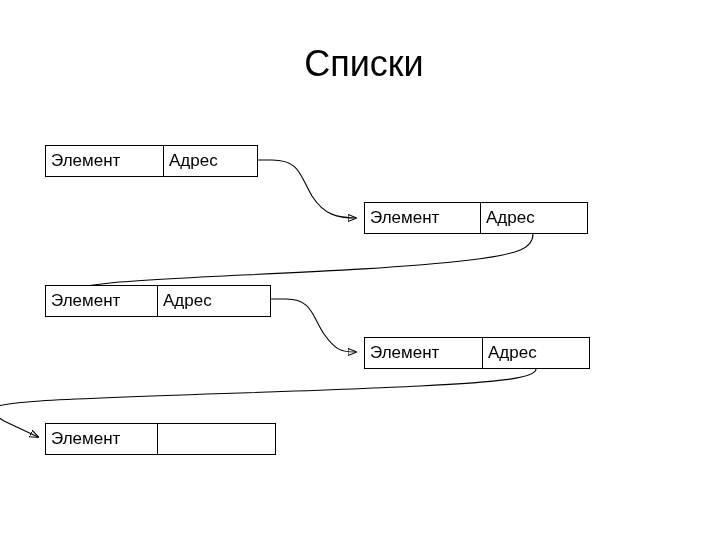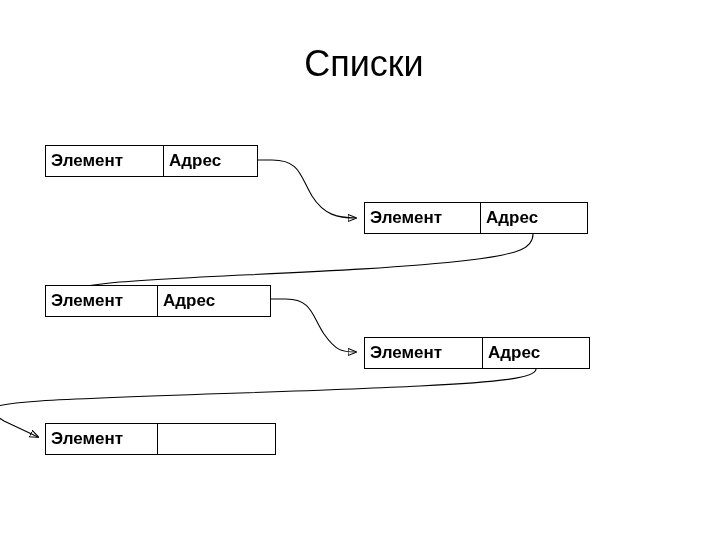--- a/index.html
+++ b/index.html
@@ -38,21 +38,20 @@
     position: absolute;
     box-sizing: border-box;
     border: 1px solid #000000;
     background: #ffffff;
     display: flex;
     align-items: center;
     height: 32px;
     font-size: 17px;
     line-height: 30px;
     z-index: 2;
-    font-weight: bold;
   }
   .cell {
     box-sizing: border-box;
     display: flex;
     align-items: center;
     white-space: nowrap;
     padding: 0 5px;
     color: #000000;
   }
   .cell-data {

